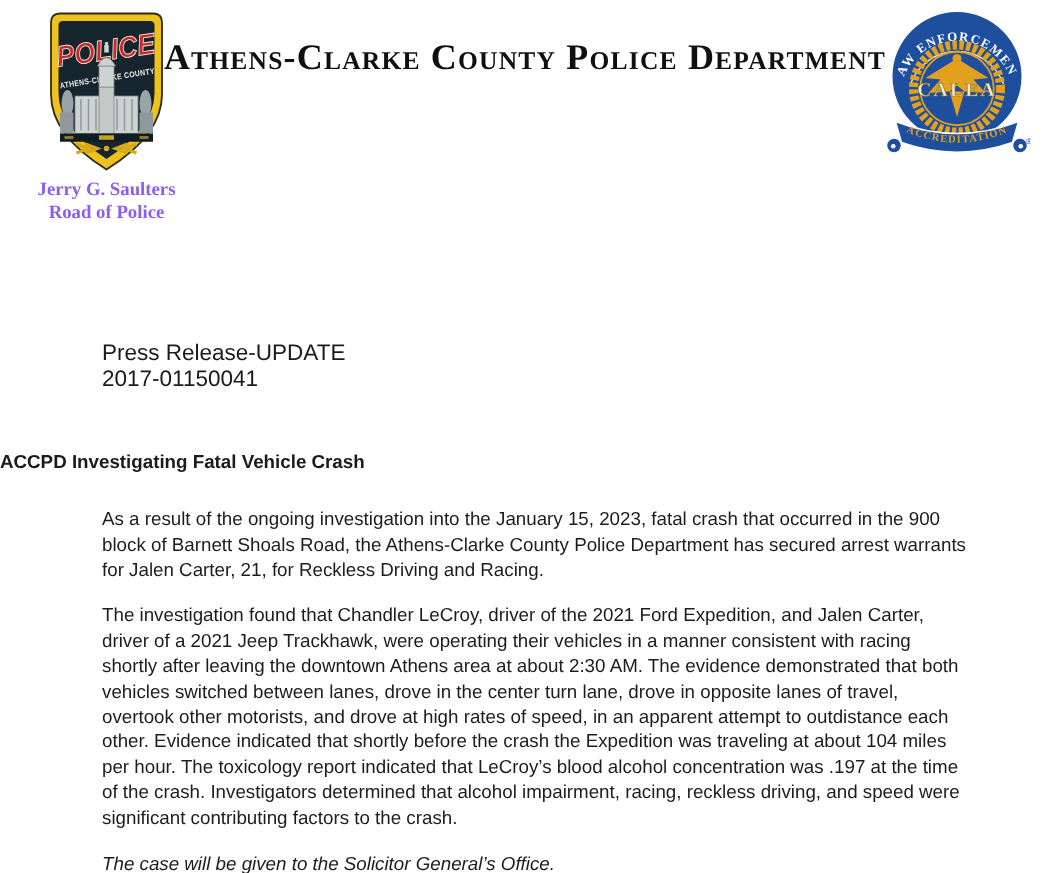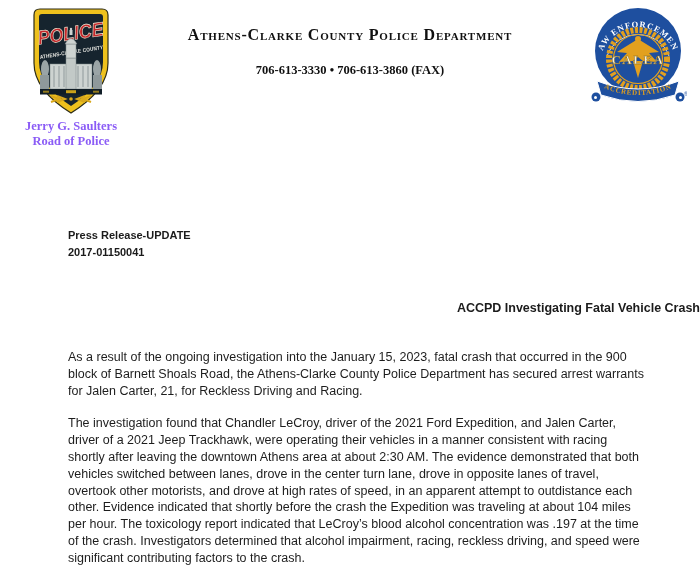--- a/index.html
+++ b/index.html
@@ -11,21 +11,21 @@
     color:#1d1d1d;
     overflow:hidden;
   }
   
   .org-title{
     position:absolute;top:26px;left:0;right:0;
     text-align:center;
     font-family:"Liberation Serif", serif;
     font-weight:bold;
     font-variant:small-caps;
-    font-size:16px;
+    font-size:24px;
     letter-spacing:0.8px;
     color:#101010;
     margin:0;
   }
   .org-address{
     position:absolute;top:63px;left:0;right:0;
     text-align:center;
     font-family:"Liberation Serif", serif;
     font-weight:bold;
     font-size:12.5px;
@@ -39,40 +39,40 @@
     font-family:"Liberation Serif", serif;
     font-weight:bold;
     font-size:12.5px;
     line-height:15px;
     color:#8b5cf6;
   }
   .calea-wrap{position:absolute;left:589px;top:7px;width:98px;height:103px;}
   
   .release-meta{
     position:absolute;left:68px;top:227px;
-    font-weight:bold;
-    font-size:11px;
+    font-weight:normal;
+    font-size:15px;
     line-height:17px;
     color:#1b1b1b;
   }
   .headline{
     position:absolute;top:301px;left:0;right:0;
-    text-align:right;
+    text-align:left;
     font-size:12.5px;
     font-weight:bold;
     color:#1b1b1b;
     margin:0;
   }
   .body-text{
     position:absolute;left:68px;top:333px;width:578px;
     font-size:12.5px;
     line-height:16.8px;
     color:#1d1d1d;
   }
-  .body-text p{margin:16px 0 14px 0;}
+  .body-text p{margin:5px 0 14px 0;}
   .body-text p:last-child{margin-bottom:0;font-style:italic;}
 </style>
 </head>
 <body>
 
 <div class="page">
 
   <div class="badge-wrap">
     <svg viewBox="0 0 94 108" width="94" height="108">
 
@@ -112,21 +112,20 @@
     </svg>
   </div>
 
   <div class="chief-block">
     <div>Jerry G. Saulters</div>
     <div>Road of Police</div>
   </div>
 
   <h1 class="org-title">Athens-Clarke County Police Department</h1>
   <div class="org-address">
-    <div>706-613-3330 • 706-613-3860 (FAX)</div>
   </div>
 
   <div class="calea-wrap">
     <svg viewBox="0 0 98 103" width="98" height="103">
       <defs>
         <path id="caleaTopArc" d="M13,46 A38,38 0 0 1 85,46" fill="none"></path>
         <path id="caleaBottomArc" d="M15,81 Q49,95 83,81" fill="none"></path>
       </defs>
 
       <circle cx="49" cy="44" r="43" fill="#1e4f9f"></circle>

